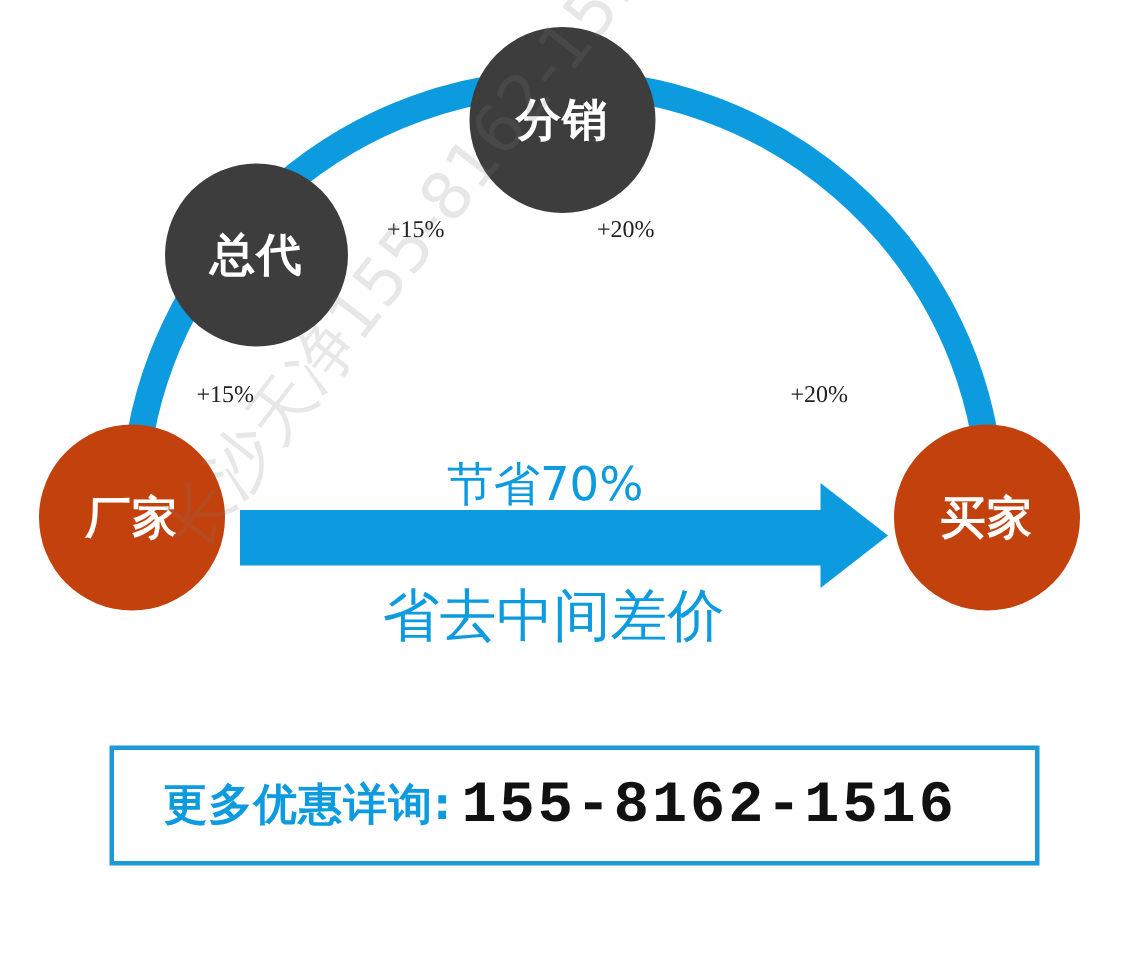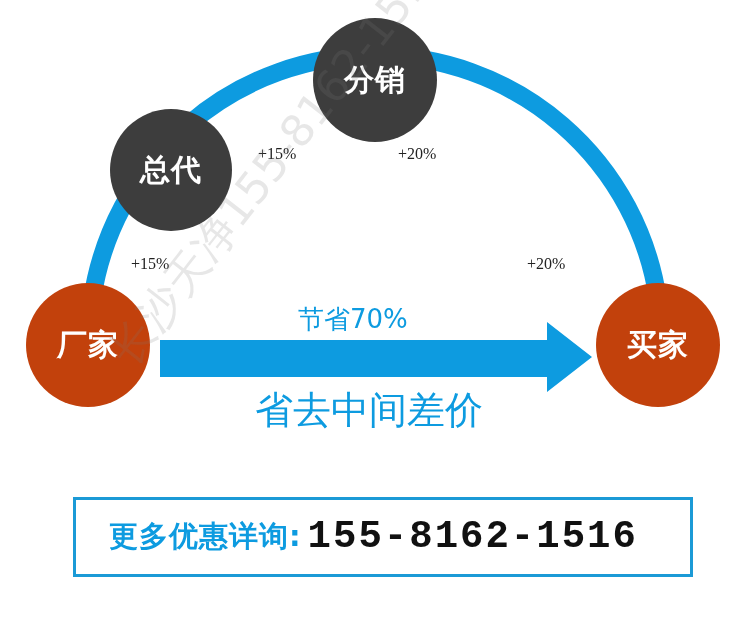--- a/index.html
+++ b/index.html
@@ -6,21 +6,21 @@
     body { width:750px; height:638px; position:relative; overflow:hidden;
            font-family:"DejaVu Sans", "Liberation Sans", sans-serif; }
     #stage { position:absolute; left:0; top:0; width:750px; height:638px; }
     .node { position:absolute; border-radius:50%; display:flex; align-items:center;
             justify-content:center; color:#ffffff; font-weight:bold; font-size:30px;
             letter-spacing:1px; }
     .node.dark { background:#3d3d3d; }
     .node.blue { background:#c2410c; }
     .pct { position:absolute; font-size:16px; color:#222222; font-family:Liberation Serif, serif; }
     .blue-text { position:absolute; color:#0d9be0; font-family:"DejaVu Sans", sans-serif; }
-    #savings-label { left:298px; top:302px; font-size:26px; }
+    #savings-label { left:298px; top:302px; font-size:31px; }
     #slogan { left:255px; top:388px; font-size:38px; line-height:44px; text-align:left; }
     #contact-box { position:absolute; left:73px; top:497px; width:598px; height:74px;
                    border:3px solid #1b9ad6; background:#ffffff; display:flex; align-items:center;padding-left:16px; }
     #contact-label { color:#0d9be0; font-weight:bold; font-size:29px; margin-left:17px; letter-spacing:1px;}
     #contact-phone { color:#111111; font-weight:bold; font-size:39px; margin-left:6px;
                      font-family:Liberation Mono, monospace; letter-spacing:2px; }
     #watermark { position:absolute; left:120px; top:330px; font-size:44px; color:rgba(120,120,120,0.18);
                  transform:rotate(-52deg); transform-origin:left center; white-space:nowrap; pointer-events:none; }
   </style>
 </head>

